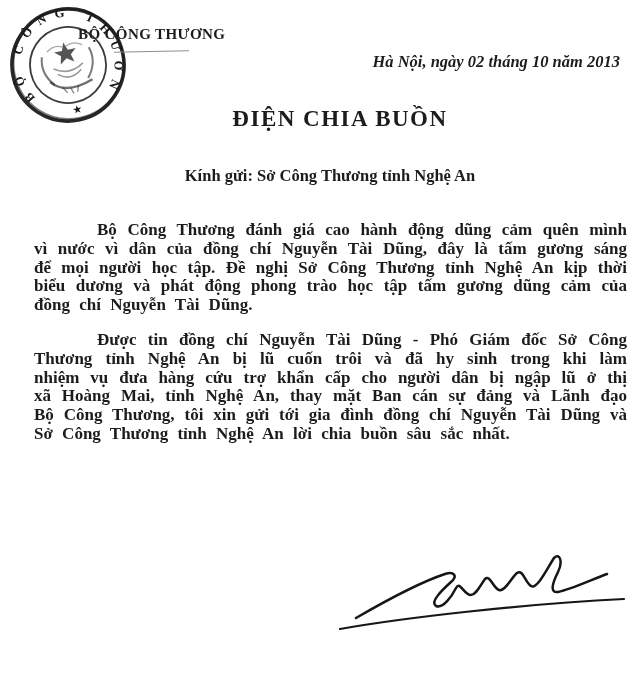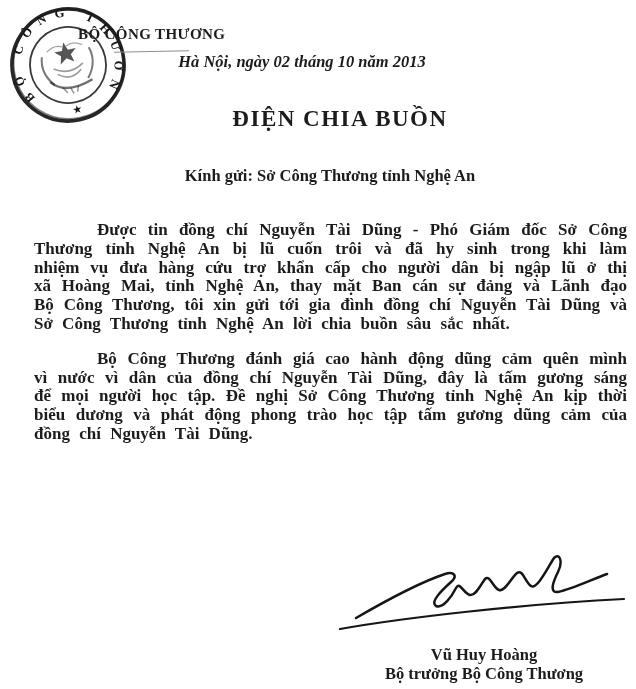--- a/index.html
+++ b/index.html
@@ -16,22 +16,23 @@
   .org-name{
     position:absolute;left:78px;top:26px;
     font-size:15px;font-weight:bold;letter-spacing:.4px;white-space:nowrap;
   }
   .org-underline{
     position:absolute;left:114px;top:51px;width:75px;height:1px;
     background:#8f8f8f;transform:rotate(-1.2deg);
   }
   .place-date{
     position:absolute;left:0;top:52px;width:604px;
-    text-align:center;font-size:16.5px;font-weight:bold;font-style:italic;
+    text-align:right;font-size:16.5px;font-weight:bold;font-style:italic;
     white-space:nowrap;
+    padding-left:16px;
   }
   .doc-title{
     position:absolute;left:22px;top:106px;width:636px;
     text-align:center;font-size:23px;font-weight:bold;letter-spacing:1.5px;
     white-space:nowrap;
   }
   .recipient{
     position:absolute;left:12px;top:166px;width:636px;
     text-align:center;font-size:16.5px;font-weight:bold;white-space:nowrap;
   }
@@ -82,40 +83,36 @@
   </svg>
 
   <div class="org-name">BỘ CÔNG THƯƠNG</div>
   <div class="org-underline"></div>
   <div class="place-date">Hà Nội, ngày 02 tháng 10 năm 2013</div>
 
   <div class="doc-title">ĐIỆN CHIA BUỒN</div>
   <div class="recipient">Kính gửi: Sở Công Thương tỉnh Nghệ An</div>
 
   <div class="body-text">
+    <p>Bộ Công Thương đánh giá cao hành động dũng cảm quên mình vì nước vì dân của đồng chí Nguyễn Tài Dũng, đây là tấm gương sáng để mọi người học tập. Đề nghị Sở Công Thương tỉnh Nghệ An kịp thời biểu dương và phát động phong trào học tập tấm gương dũng cảm của đồng chí Nguyễn Tài Dũng.</p>
     <p>Được tin đồng chí Nguyễn Tài Dũng - Phó Giám đốc Sở Công Thương tỉnh Nghệ An bị lũ cuốn trôi và đã hy sinh trong khi làm nhiệm vụ đưa hàng cứu trợ khẩn cấp cho người dân bị ngập lũ ở thị xã Hoàng Mai, tỉnh Nghệ An, thay mặt Ban cán sự đảng và Lãnh đạo Bộ Công Thương, tôi xin gửi tới gia đình đồng chí Nguyễn Tài Dũng và Sở Công Thương tỉnh Nghệ An lời chia buồn sâu sắc nhất.</p>
-    <p>Bộ Công Thương đánh giá cao hành động dũng cảm quên mình vì nước vì dân của đồng chí Nguyễn Tài Dũng, đây là tấm gương sáng để mọi người học tập. Đề nghị Sở Công Thương tỉnh Nghệ An kịp thời biểu dương và phát động phong trào học tập tấm gương dũng cảm của đồng chí Nguyễn Tài Dũng.</p>
   </div>
 
   <svg class="signature-block" viewBox="0 0 300 95" aria-hidden="true">
     <path class="ink-stroke" stroke-width="2.2" d="M 8 81 C 70 70, 190 56, 292 51"></path>
     <path class="ink-stroke" stroke-width="2.5" d="M 24 70
              C 55 52, 92 33, 113 26
              C 122 23, 126 28, 119 34
              C 109 43, 98 54, 104 58
              C 111 61, 120 48, 124 40
              C 128 33, 131 45, 138 47
              C 144 48, 149 36, 153 31
              C 158 26, 161 40, 167 42
              C 173 44, 179 30, 185 25
              C 191 21, 193 34, 199 38
              C 205 42, 216 19, 222 10
              C 228 4, 231 14, 226 24
              C 221 34, 217 45, 226 44
              C 240 41, 261 31, 275 26"></path>
   </svg>
 
-  <div class="signer">
-    <div class="signer-name">Vũ Huy Hoàng</div>
-    <div class="signer-title">Bộ trưởng Bộ Công Thương</div>
-  </div>
 
 </div>
 
 </body></html>

